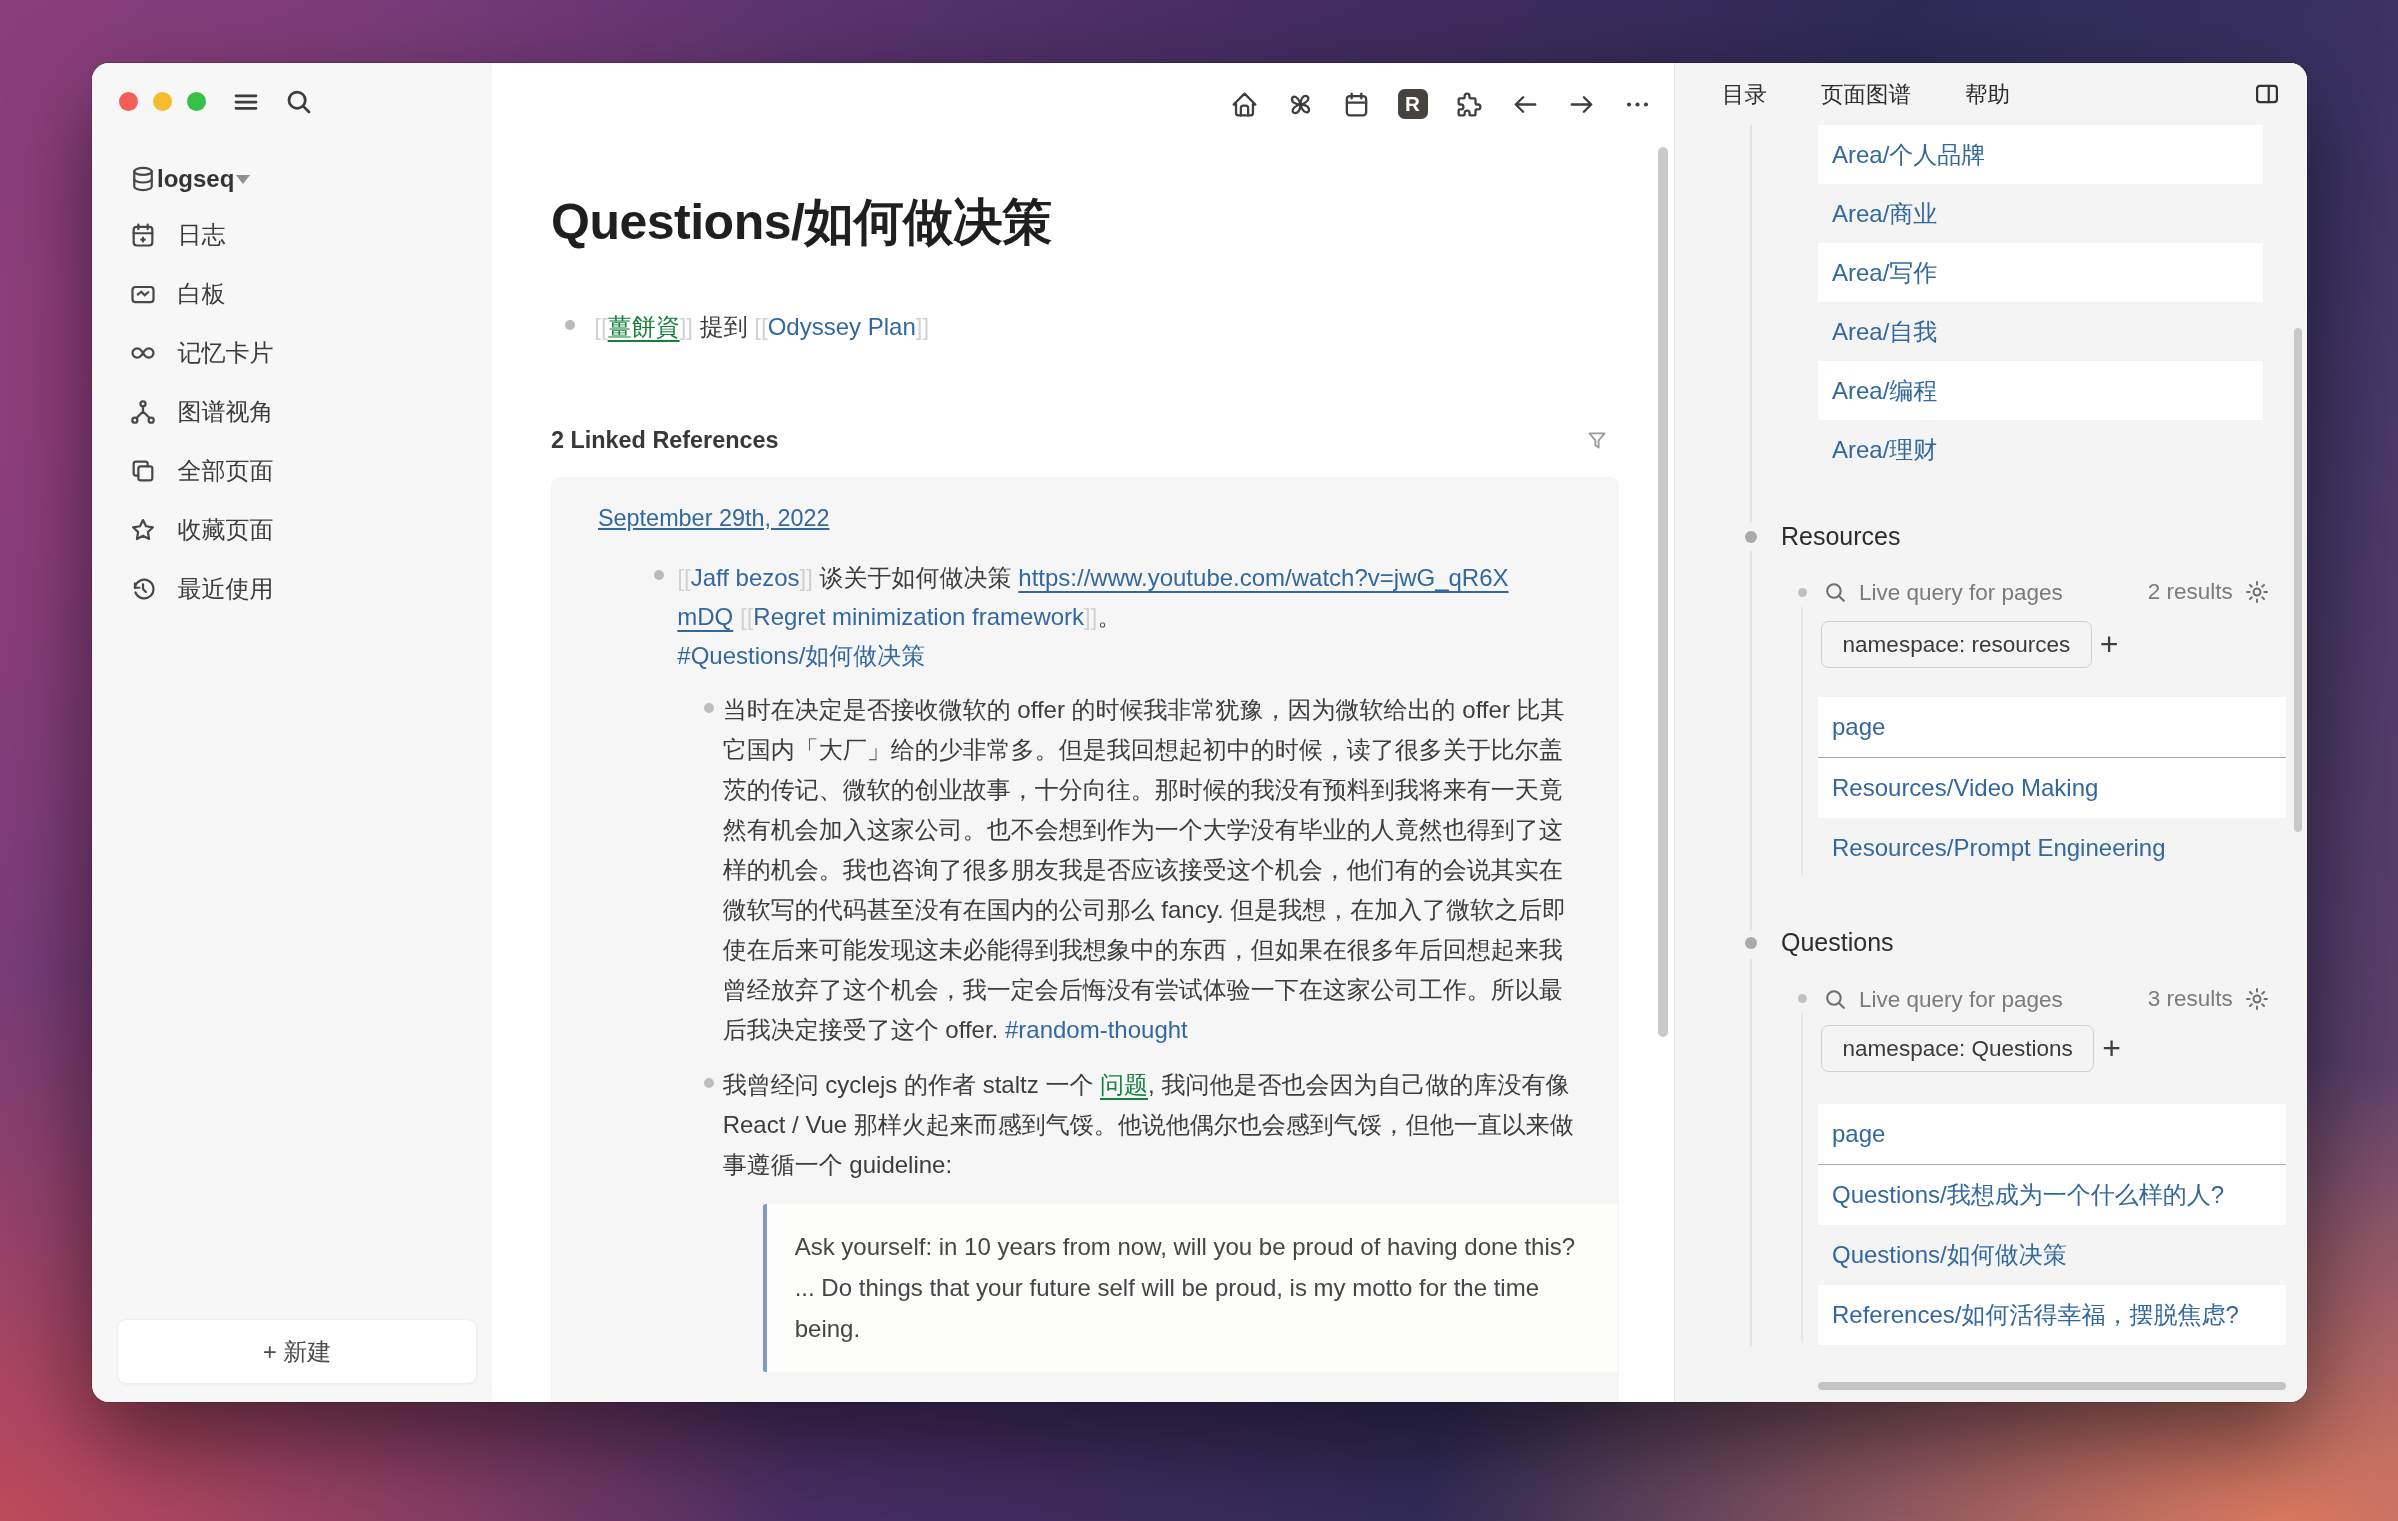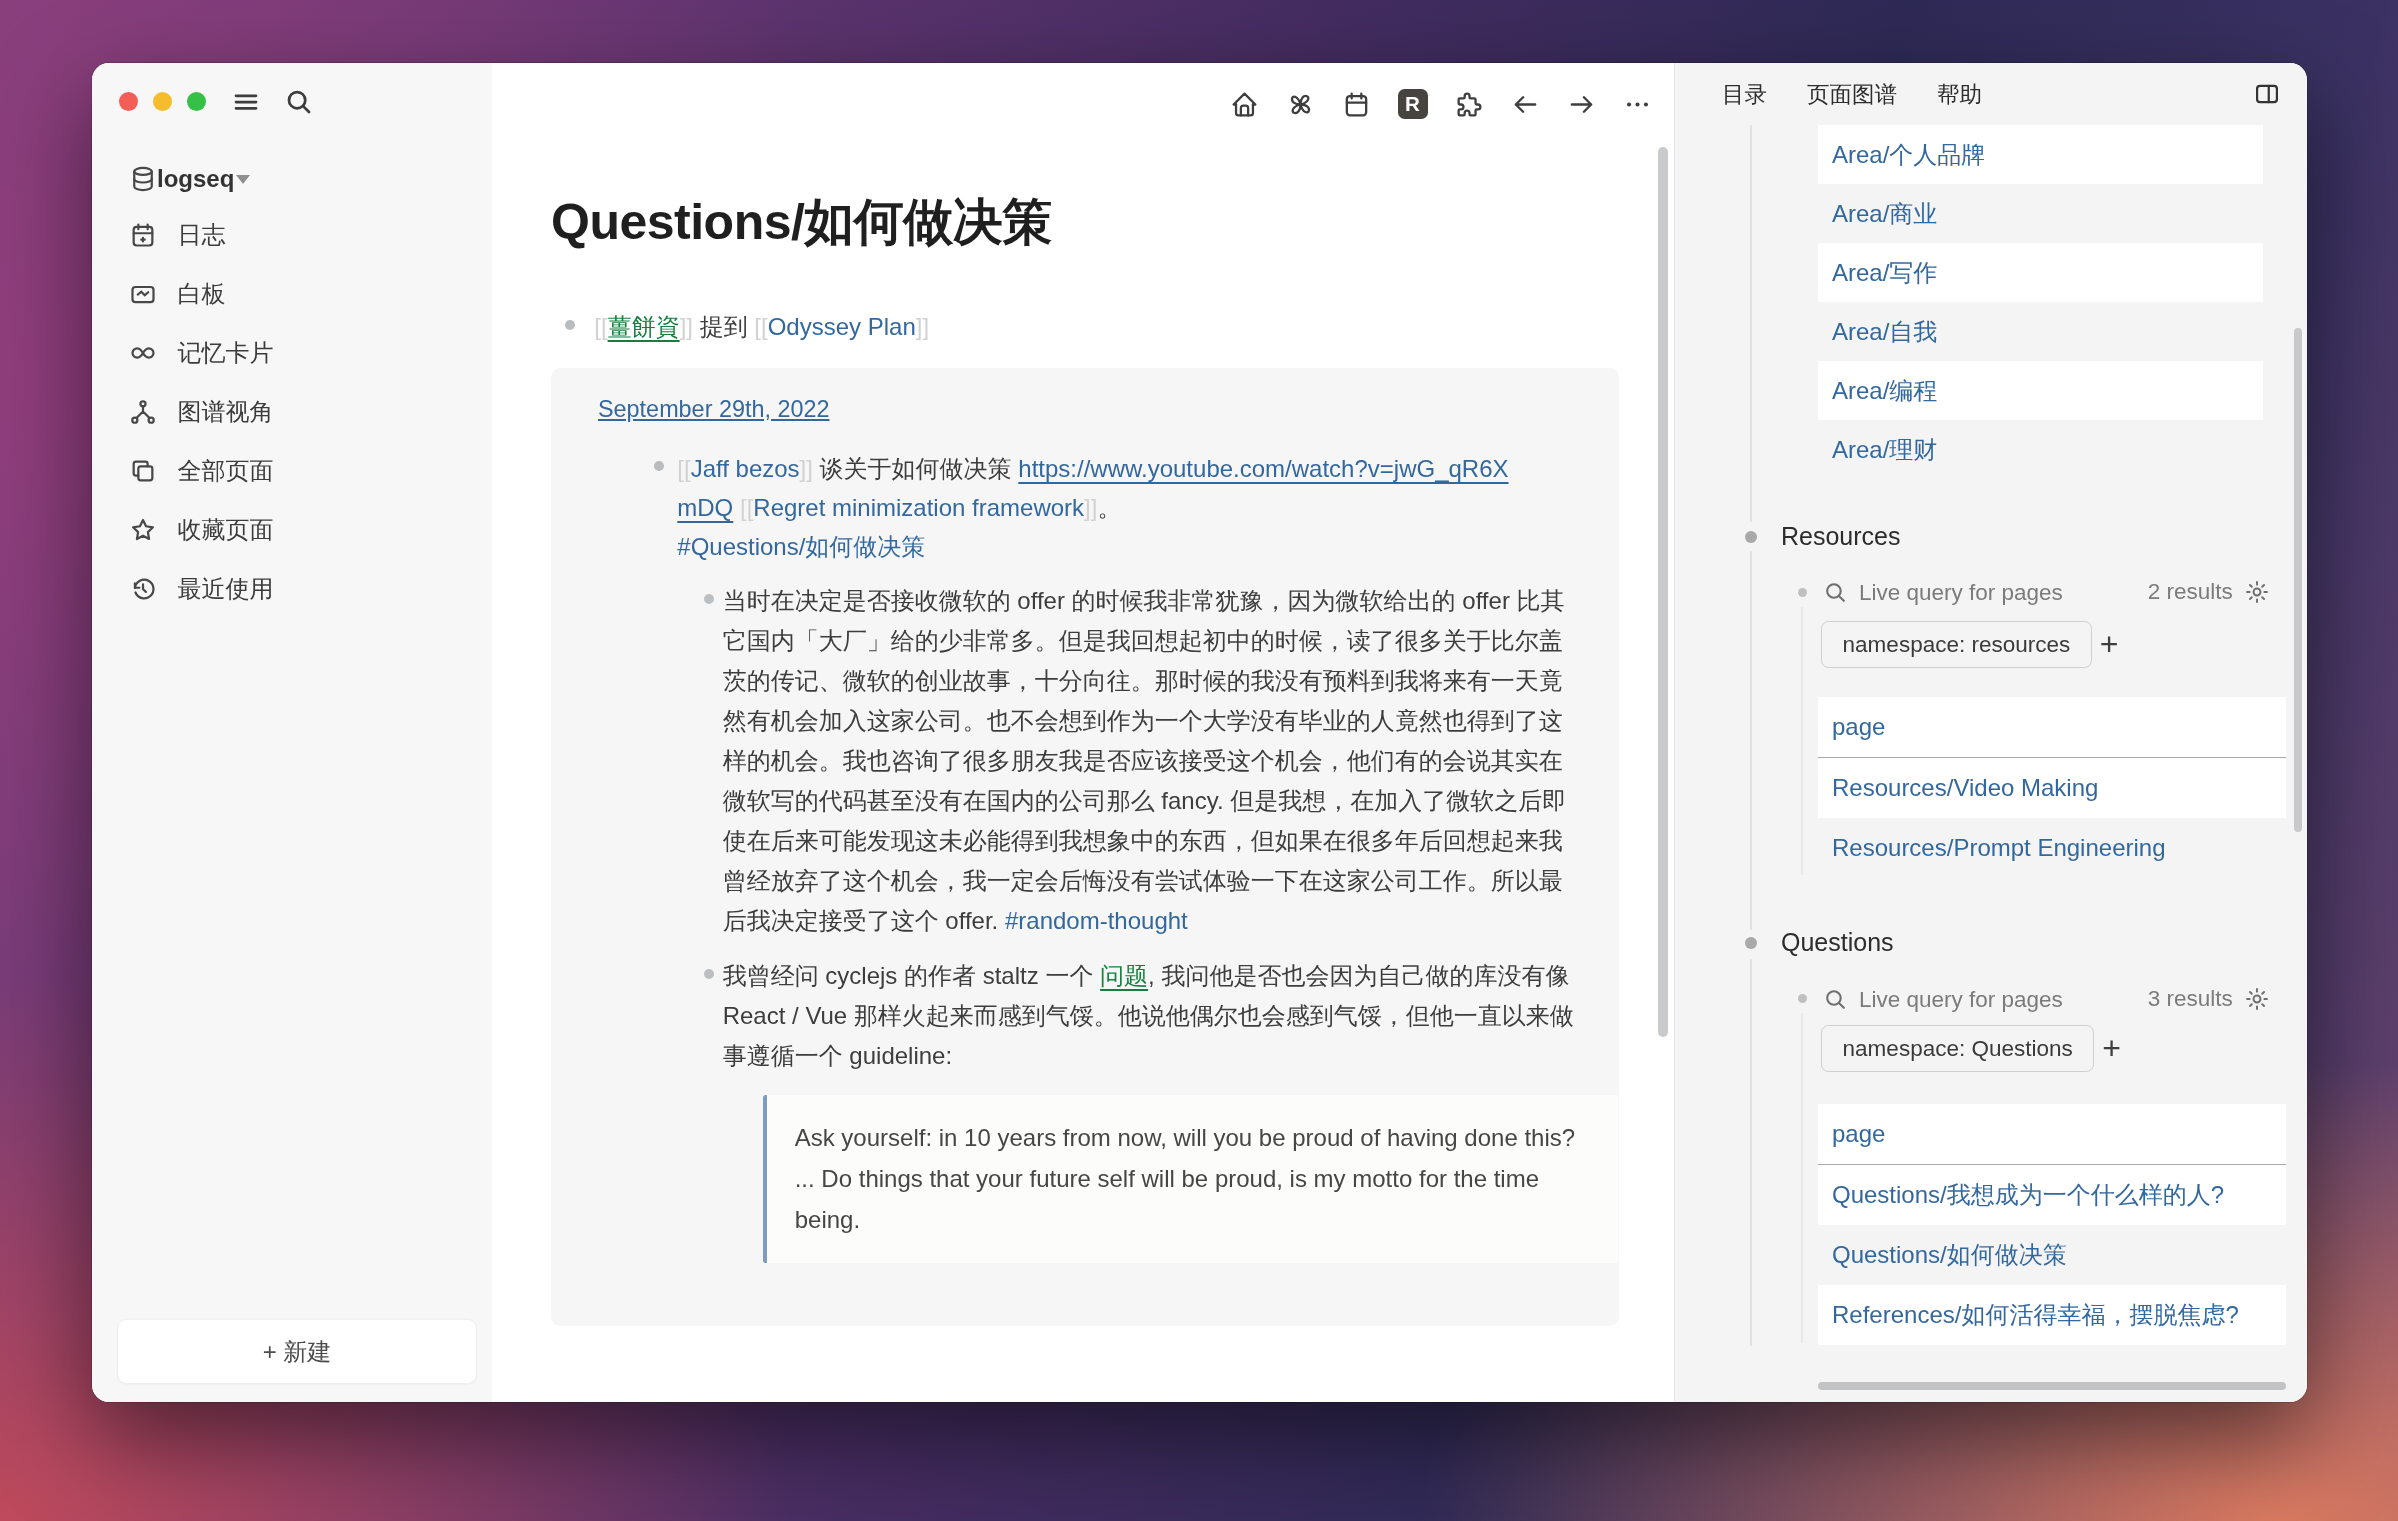--- a/index.html
+++ b/index.html
@@ -60,21 +60,21 @@
   .l2{display:flex;margin-top:15px;}
   .l2 .dot{width:10.3px;height:10.3px;border-radius:50%;background:#bcbfc2;margin:13px 0 0 106px;flex:0 0 10.3px;}
   .l2 .body{margin-left:8.4px;font-size:24px;line-height:40px;color:#3d3d3d;width:859px;}
   a.url-link{color:#33689f;text-decoration:underline;text-underline-offset:4.7px;word-break:break-all;}
   a.tag{color:#33689f;text-decoration:none;}
   .tag-line{display:block;}
   .quote{margin-top:19px;background:#fcfcfb;border-left:4.7px solid #7e9dbc;border-radius:2.8px;padding:22.5px 28px;font-size:24px;line-height:41px;color:#464646;width:795px;}
   .m-scroll{position:absolute;left:1166px;top:84px;width:10.3px;height:890px;border-radius:5.6px;background:#c9cacc;}
   
   .rsb{position:absolute;left:1582px;top:0;width:632px;height:100%;background:#f4f4f5;border-left:0.9px solid #e6e6e8;}
-  .rs-menu{position:absolute;top:0;left:0;right:0;height:62px;display:flex;align-items:center;gap:40px;padding-left:47px;font-size:22.5px;color:#2d2d2d;}
+  .rs-menu{position:absolute;top:0;left:0;right:0;height:62px;display:flex;align-items:center;gap:54px;padding-left:47px;font-size:22.5px;color:#2d2d2d;}
   .rs-toggle{position:absolute;right:26px;top:17px;width:28px;height:28px;color:#333;}
   .rs-content{position:absolute;top:62px;left:0;right:0;bottom:0;}
   .thread{position:absolute;width:1.9px;background:#e2e2e4;left:75px;}
   .thread2{position:absolute;width:1.9px;background:#e8e8ea;left:126px;}
   .rs-table{position:absolute;left:143px;}
   .rs-row{height:59px;line-height:59px;padding-left:14px;font-size:24px;white-space:nowrap;overflow:hidden;}
   .rs-row a{color:#33689f;text-decoration:none;}
   .rs-row.w{background:#fff;}
   .q-table{position:absolute;left:143px;width:468px;}
   .q-head{height:60px;line-height:60px;background:#fff;padding-left:14px;font-size:24px;border-bottom:1.9px solid #a9a9ab;}
@@ -252,20 +252,28 @@
       </div>
 
       <div class="content">
         <h1 class="page-title">Questions/如何做决策</h1>
 
         <div class="blk-row">
           <span class="blk-dot"></span>
           <span class="blk-text"><span class="bracket">[[</span><a class="plink-u" href="#">薑餅資</a><span class="bracket">]]</span><span> 提到 </span><span class="bracket">[[</span><a class="plink" href="#">Odyssey Plan</a><span class="bracket">]]</span></span>
         </div>
 
+        <div class="refs-head">
+          <span class="refs-title">2 Linked References</span>
+          <span class="funnel">
+            <svg viewBox="0 0 24 24" width="26" height="26" fill="none" stroke="currentColor" stroke-width="1.7" stroke-linejoin="round">
+                <path d="M5 5h14l-5.5 6.5V18l-3-2v-4.5z"></path>
+              </svg>
+          </span>
+        </div>
 
         <div class="card">
           <a class="date-link" href="#">September 29th, 2022</a>
 
           <div class="l1">
             <span class="dot"></span>
             <span class="body"><span class="bracket">[[</span><a class="plink" href="#">Jaff bezos</a><span class="bracket">]]</span><span> 谈关于如何做决策 </span><a class="url-link" href="#">https://www.youtube.com/watch?v=jwG_qR6XmDQ</a><span> </span><span class="bracket">[[</span><a class="plink" href="#">Regret minimization framework</a><span class="bracket">]]</span><span>。</span><a class="tag tag-line" href="#">#Questions/如何做决策</a></span>
           </div>
 
           <div class="l2">

